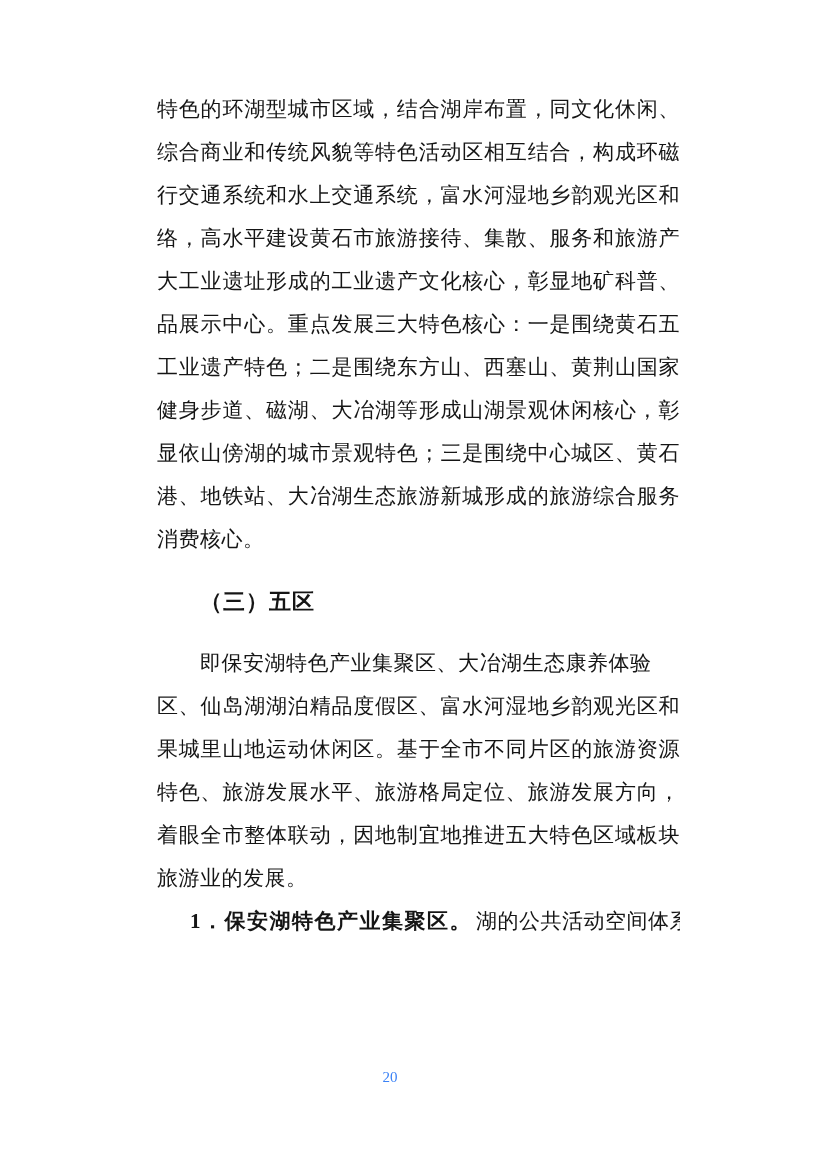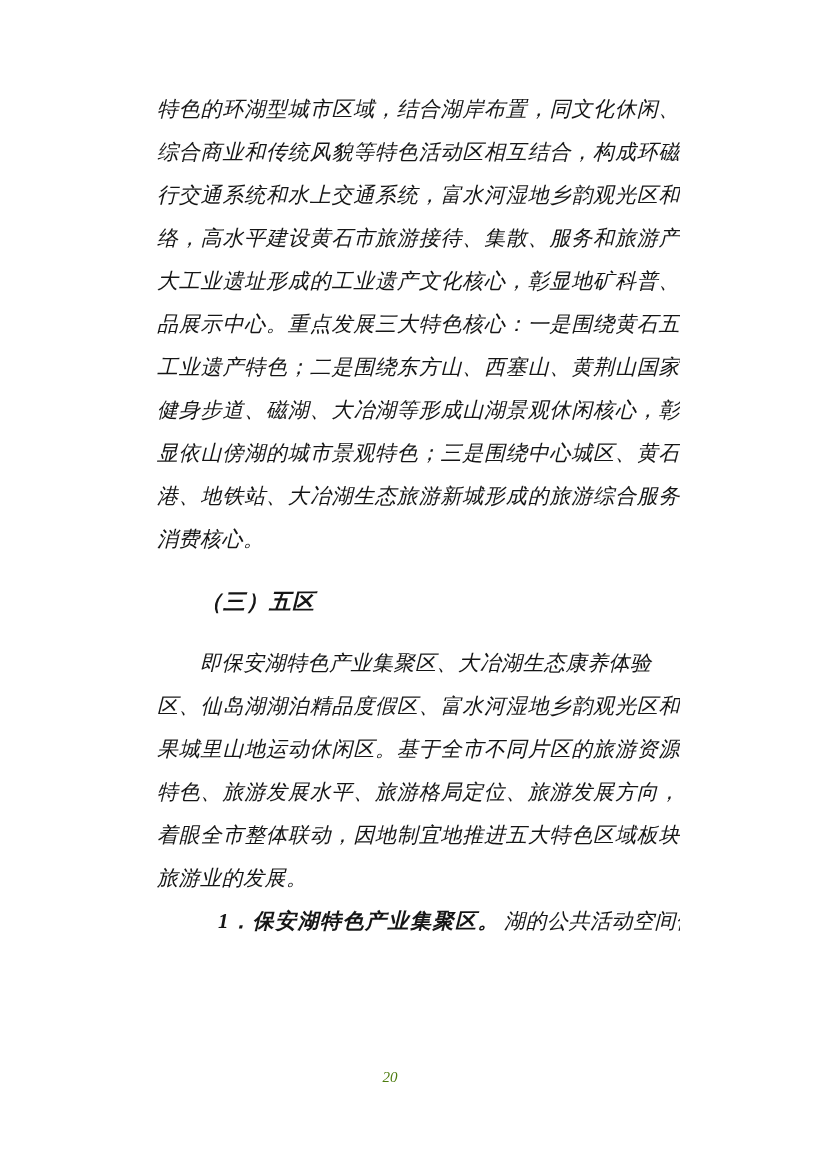--- a/index.html
+++ b/index.html
@@ -7,21 +7,20 @@
     background: #ffffff;
     font-family: "Liberation Serif", serif;
   }
   .page {
     position: relative;
     width: 780px;
     height: 1169px;
     background: #ffffff;
     overflow: hidden;
     color: #151515;
-    font-style: italic;
   }
   .content {
     position: absolute;
     left: 157px;
     top: 88px;
     width: 523px;
   }
   .para { margin: 0; padding: 0; }
   .line {
     font-size: 21px;
@@ -50,32 +49,31 @@
     letter-spacing: 1px;
   }
   .line.lead {
     text-indent: 33px;
     text-align-last: left;
   }
   .line.lead .bold {
     font-weight: bold;
     letter-spacing: 1.5px;
     padding-right: 4px;
-    margin-left: 28px;
   }
   .page-number {
     position: absolute;
     left: 0;
     right: 0;
     top: 1066px;
     height: 22px;
     text-align: center;
     font-size: 15px;
     line-height: 22px;
-    color: #4d7c0f;
+    color: #3b82f6;
   }
 </style>
 </head>
 <body>
 
 <div class="page">
   <main class="content">
 
     <section class="para">
         <div class="line">特色的环湖型城市区域，结合湖岸布置，同文化休闲、</div>

